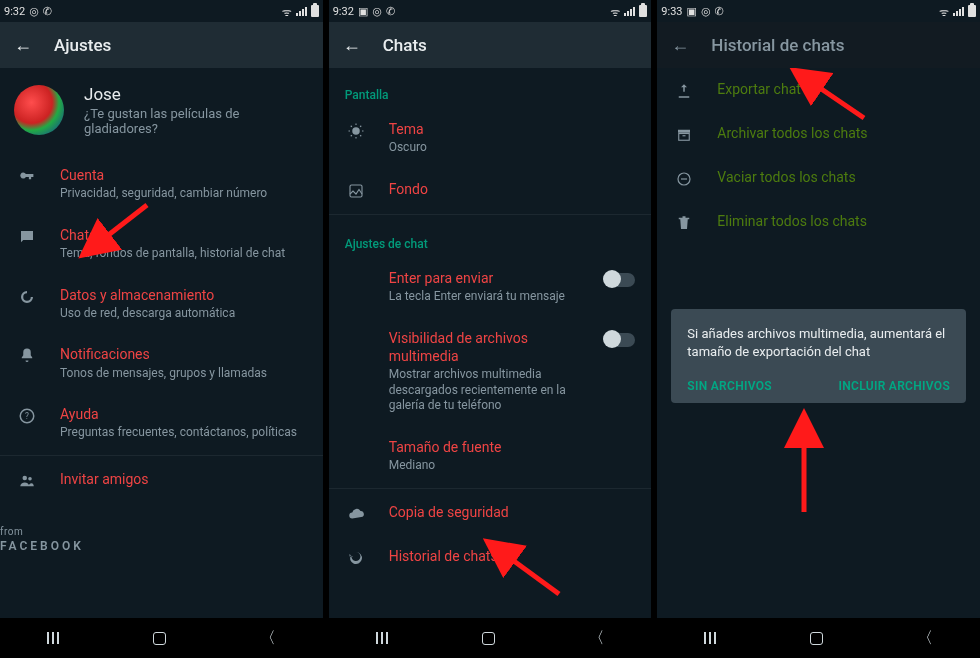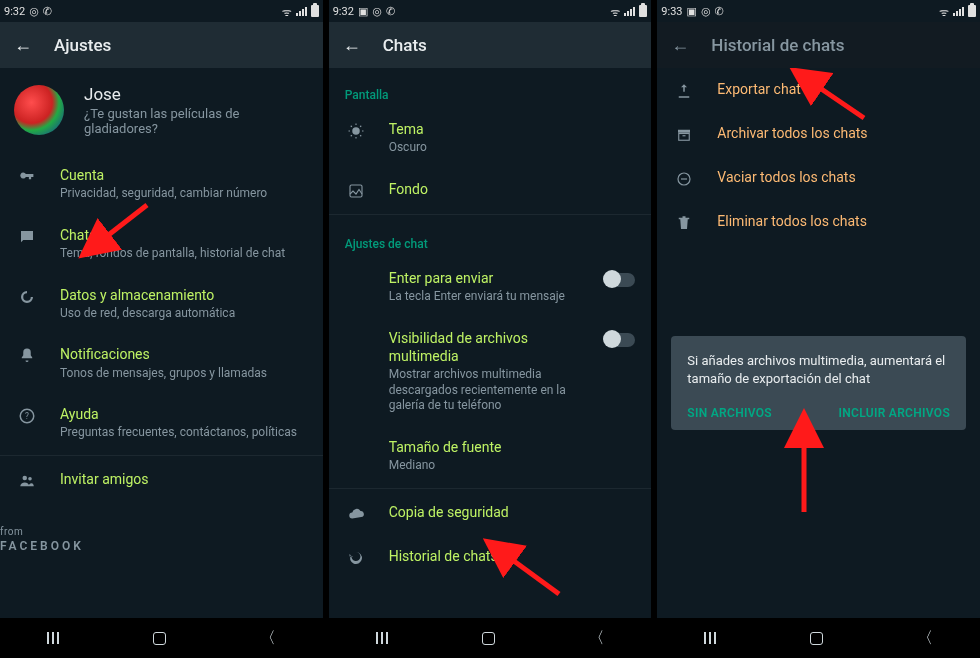--- a/index.html
+++ b/index.html
@@ -67,21 +67,21 @@
     width: 22px;
     flex: 0 0 22px;
     display: flex;
     justify-content: center;
     align-items: center;
     color: #8696a0;
     font-size: 16px;
     margin-top: 2px;
   }
   .row .txt { flex: 1; }
-  .row .ttl { font-size: 14px; color: #bef264; line-height: 1.3; }
+  .row .ttl { font-size: 14px; color: #ef4444; line-height: 1.3; }
   .row .sub { font-size: 12px; color: #8696a0; margin-top: 2px; line-height: 1.3; }
   .row .switch {
     width: 30px; height: 14px; background: #3b4a54; border-radius: 8px; position: relative; margin-top: 4px;
   }
   .row .switch::after {
     content:''; position:absolute; left:-2px; top:-3px; width:18px; height:18px; background:#cfd8dc; border-radius:50%;
   }
   .profile-row {
     display: flex; align-items: center; gap: 20px; padding: 16px 14px 18px; justify-content: space-between;
   }
@@ -107,31 +107,31 @@
     align-items: center;
     color: #cfd8dc;
   }
   .navbar .recents { display:flex; gap:3px; }
   .navbar .recents i { width:2px; height:12px; background:#cfd8dc; }
   .navbar .home { width:13px; height:13px; border:1.6px solid #cfd8dc; border-radius:3px; }
   .navbar .backbtn { font-size:16px; }
   
   .dialog {
     position: absolute;
-    left: 14px; right: 14px; top: 268px;
+    left: 14px; right: 14px; top: 241px;
     background: #3b4a54;
     border-radius: 4px;
     padding: 16px 16px 10px;
     color: #e9edef;
   }
   .dialog .msg { font-size: 13px; line-height: 1.4; }
   .dialog .actions { display:flex; justify-content: space-between; margin-top: 18px; }
   .dialog .actions span { color: #00a884; font-size: 12px; font-weight: 600; letter-spacing: 0.3px; }
   
-  .dim .row .ttl { color: #fdba74; }
+  .dim .row .ttl { color: #4d7c0f; }
   
   .arrow { position:absolute; pointer-events:none; }
   .arrow svg { overflow: visible; }
   
   .icon svg { width: 18px; height: 18px; fill: #8696a0; }
 </style>
 </head>
 <body>
 
 <div class="phone">

